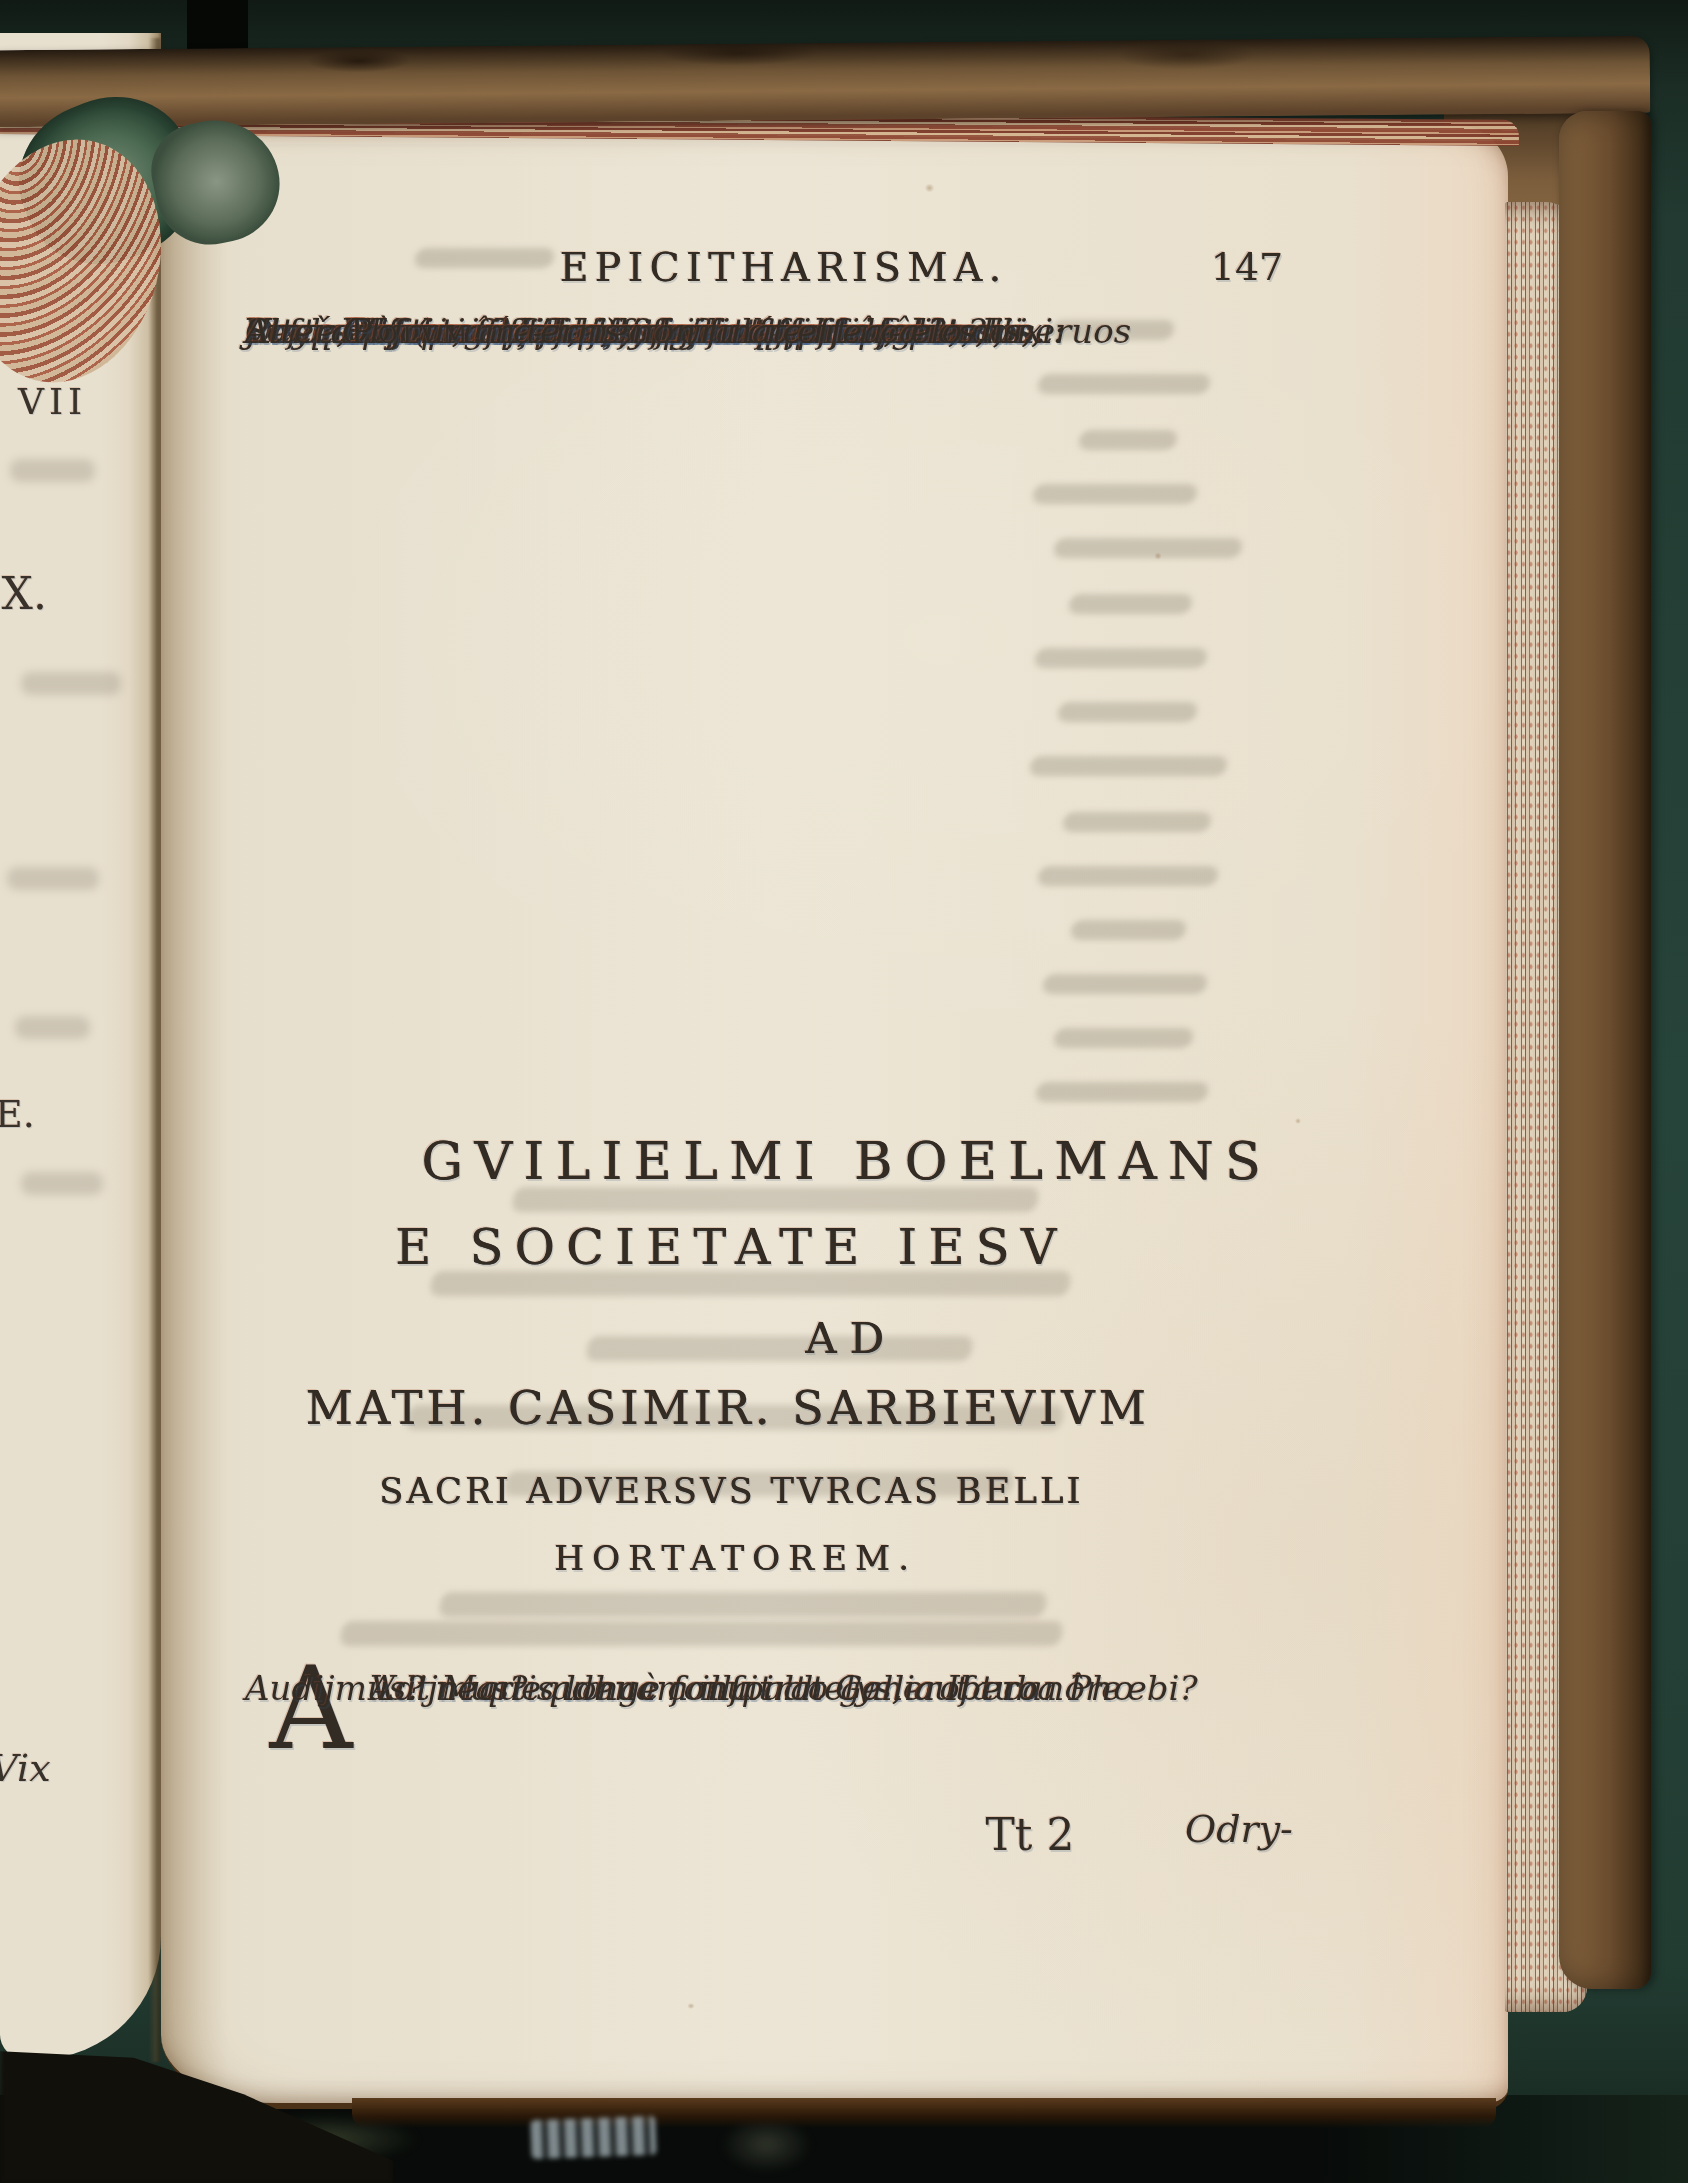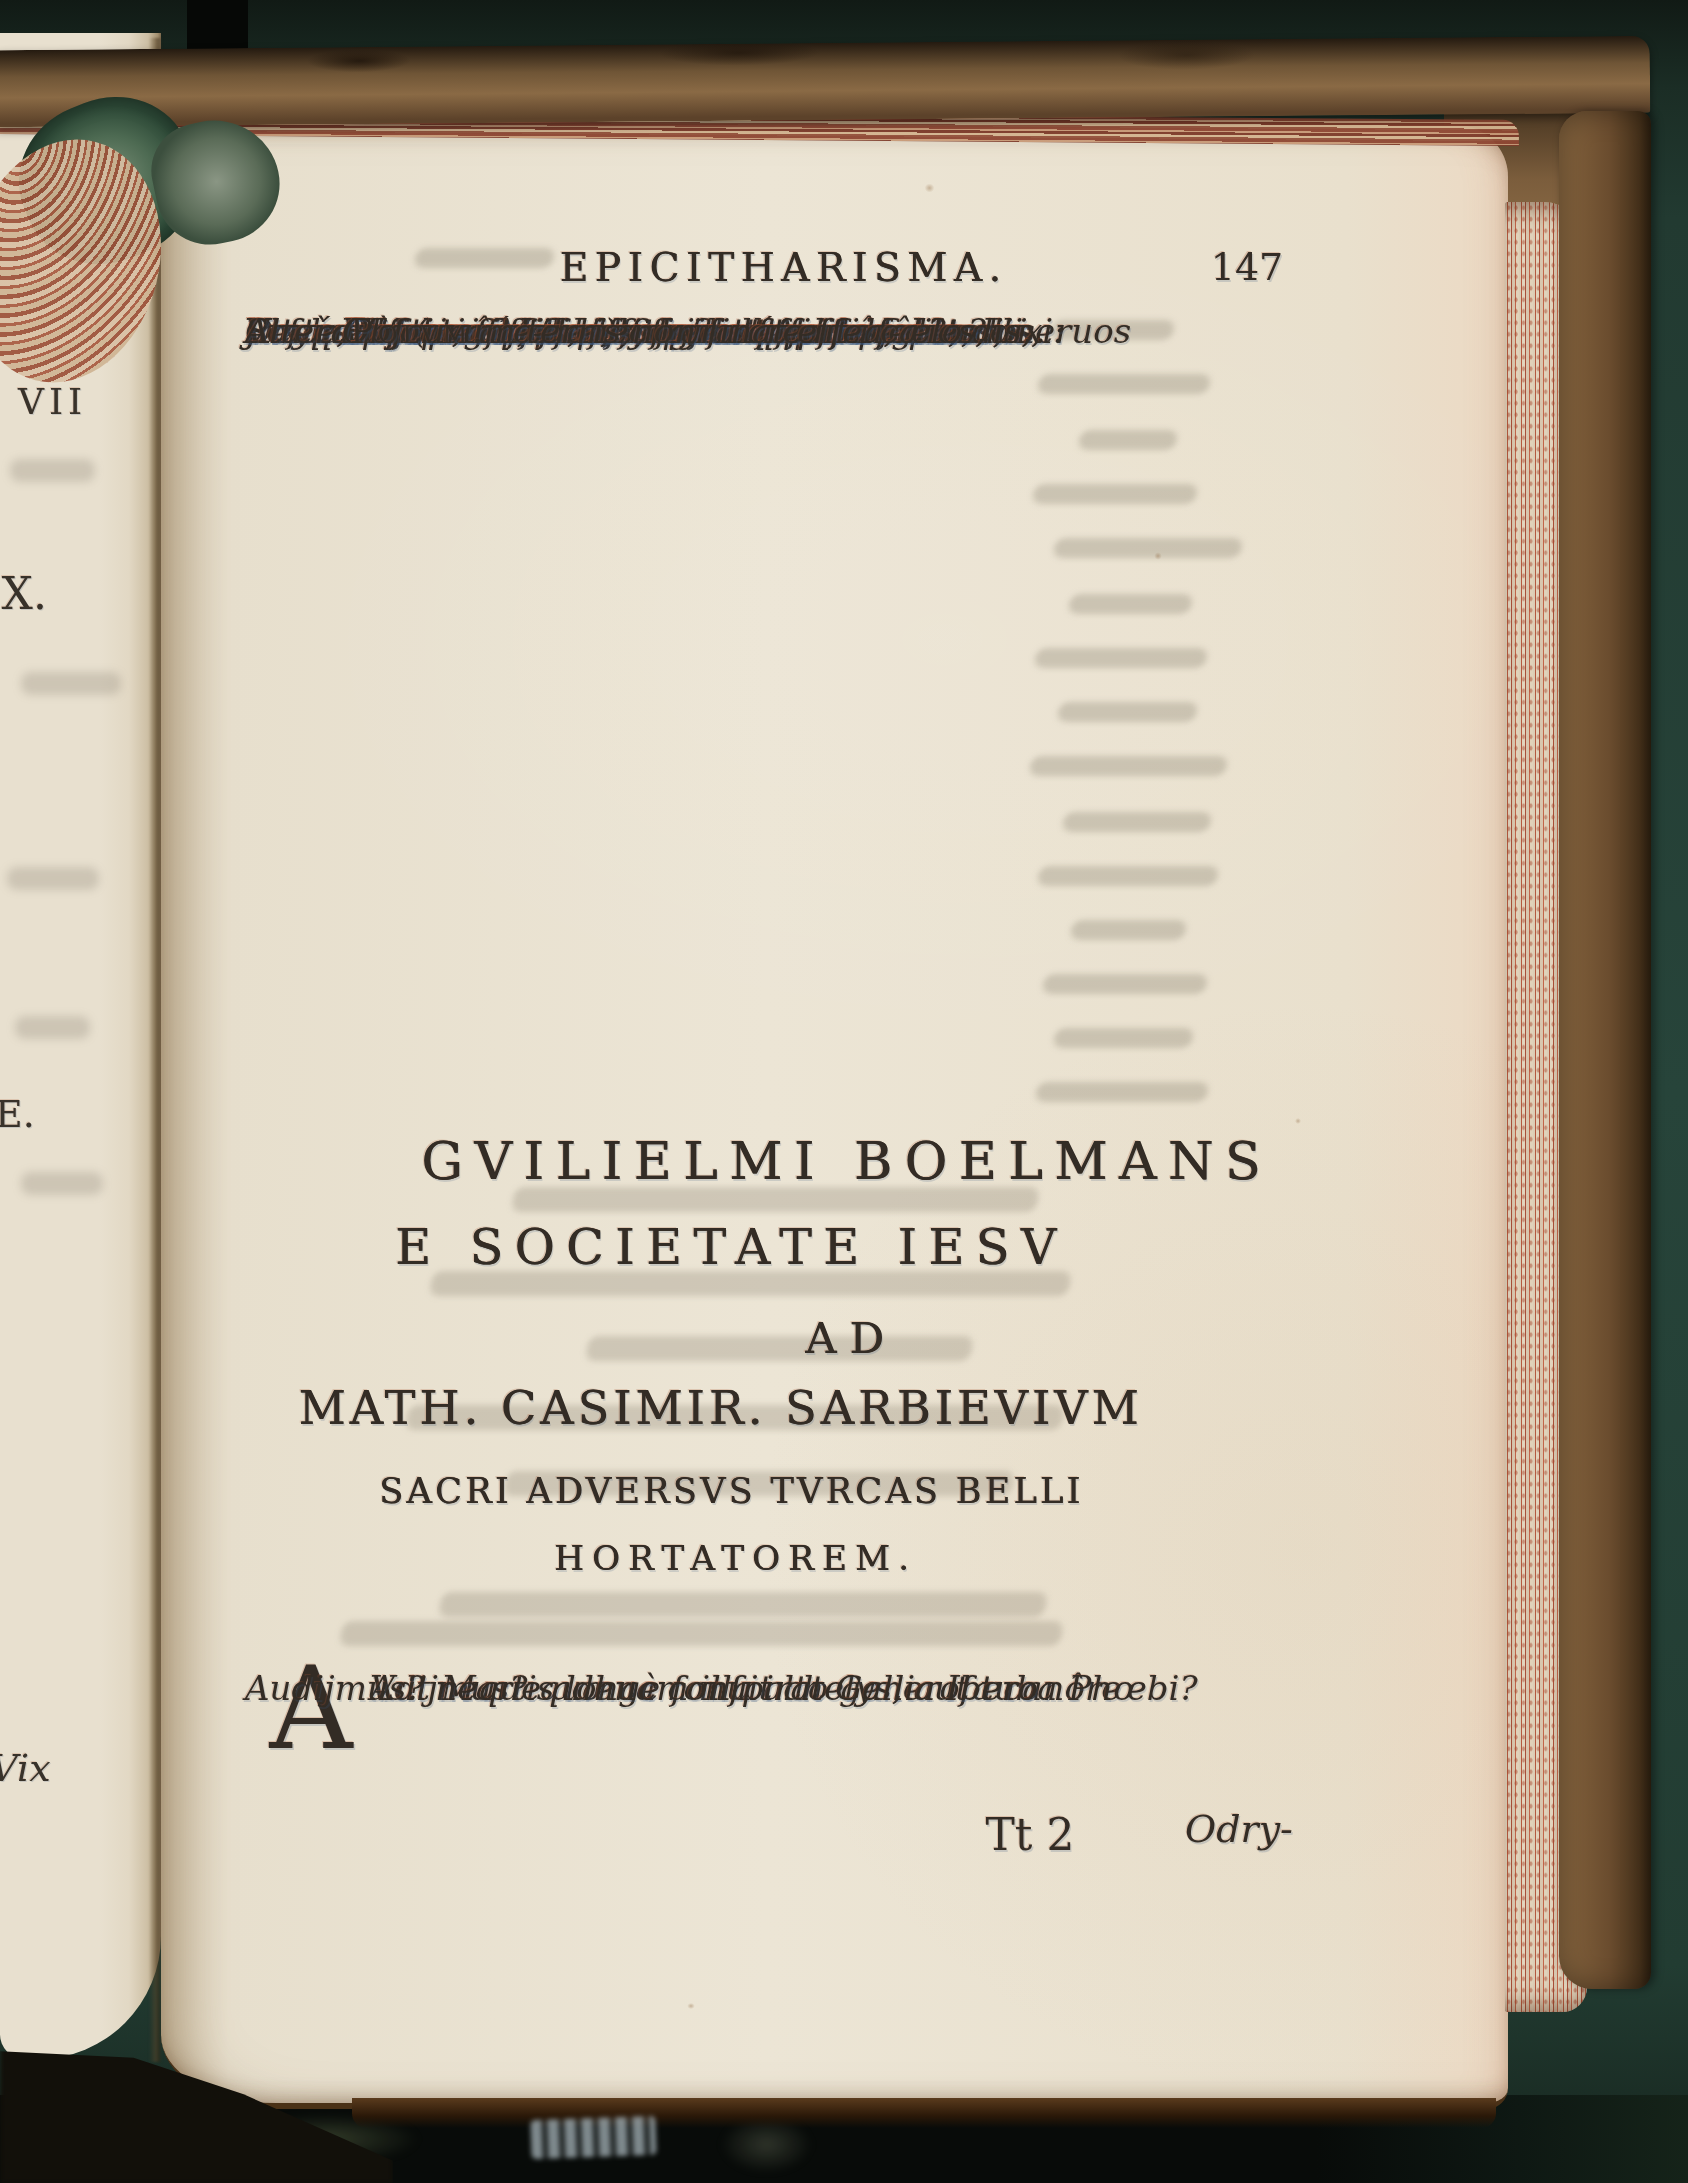--- a/index.html
+++ b/index.html
@@ -95,21 +95,21 @@
   .pagenum{left:1041px;top:123px;width:90px;font-size:38px;text-align:center;line-height:1;}
 
   .poem1{left:84px;top:179px;width:1098px;}
   .poem1 .pline{position:static;display:block;height:54px;line-height:54px;font-size:34px;}
   .poem1 .pline:nth-of-type(even){padding-left:97px;}
   .fcaps{font-style:normal;font-variant:small-caps;letter-spacing:4.9px;padding-left:8.2px;}
 
   .h1{left:0;top:1010px;width:1111px;font-size:52px;letter-spacing:11.5px;text-align:right;}
   .h2{left:14.8px;top:1098px;width:1111px;font-size:49px;letter-spacing:11.5px;}
   .h3{left:403px;top:1192px;width:574px;font-size:43px;letter-spacing:13px;}
-  .h4{left:4px;top:1260px;width:1111px;font-size:46px;letter-spacing:4.1px;}
+  .h4{left:11px;top:1260px;width:1111px;font-size:46px;letter-spacing:4.1px;}
   .h5{left:14.8px;top:1349px;width:1111px;font-size:35px;letter-spacing:3.3px;}
   .h6{left:19px;top:1416px;width:1111px;font-size:34px;letter-spacing:8.2px;}
 
   .poem2{left:84px;top:1537px;width:1147px;height:213px;}
   .poem2 .p2line{position:static;display:block;height:52px;line-height:52px;font-size:34px;}
   .poem2 .p2line.ind{padding-left:125px;}
   .dropcap{left:24.6px;top:1.6px;font-size:115px;line-height:.78;font-style:normal;}
 
   .sig{left:787px;top:1688px;width:164px;font-size:44px;text-align:center;line-height:1;}
   .catch{left:1024px;top:1685px;font-size:38px;line-height:1;}

